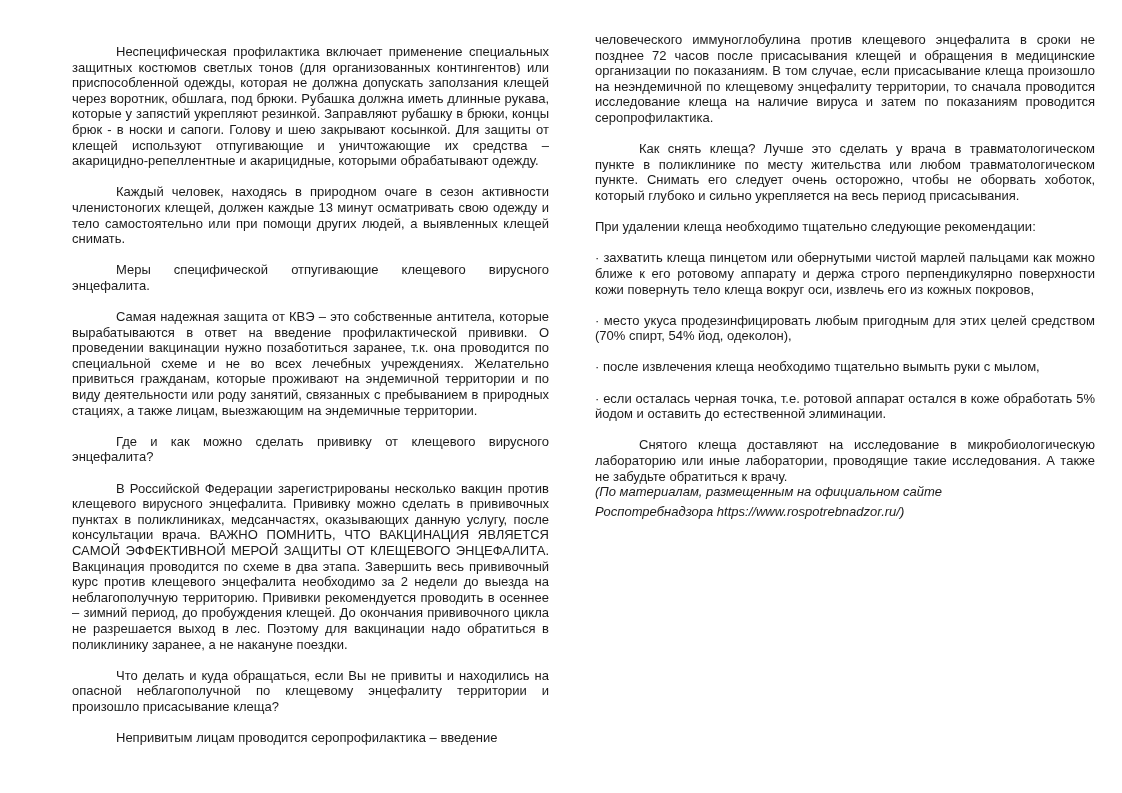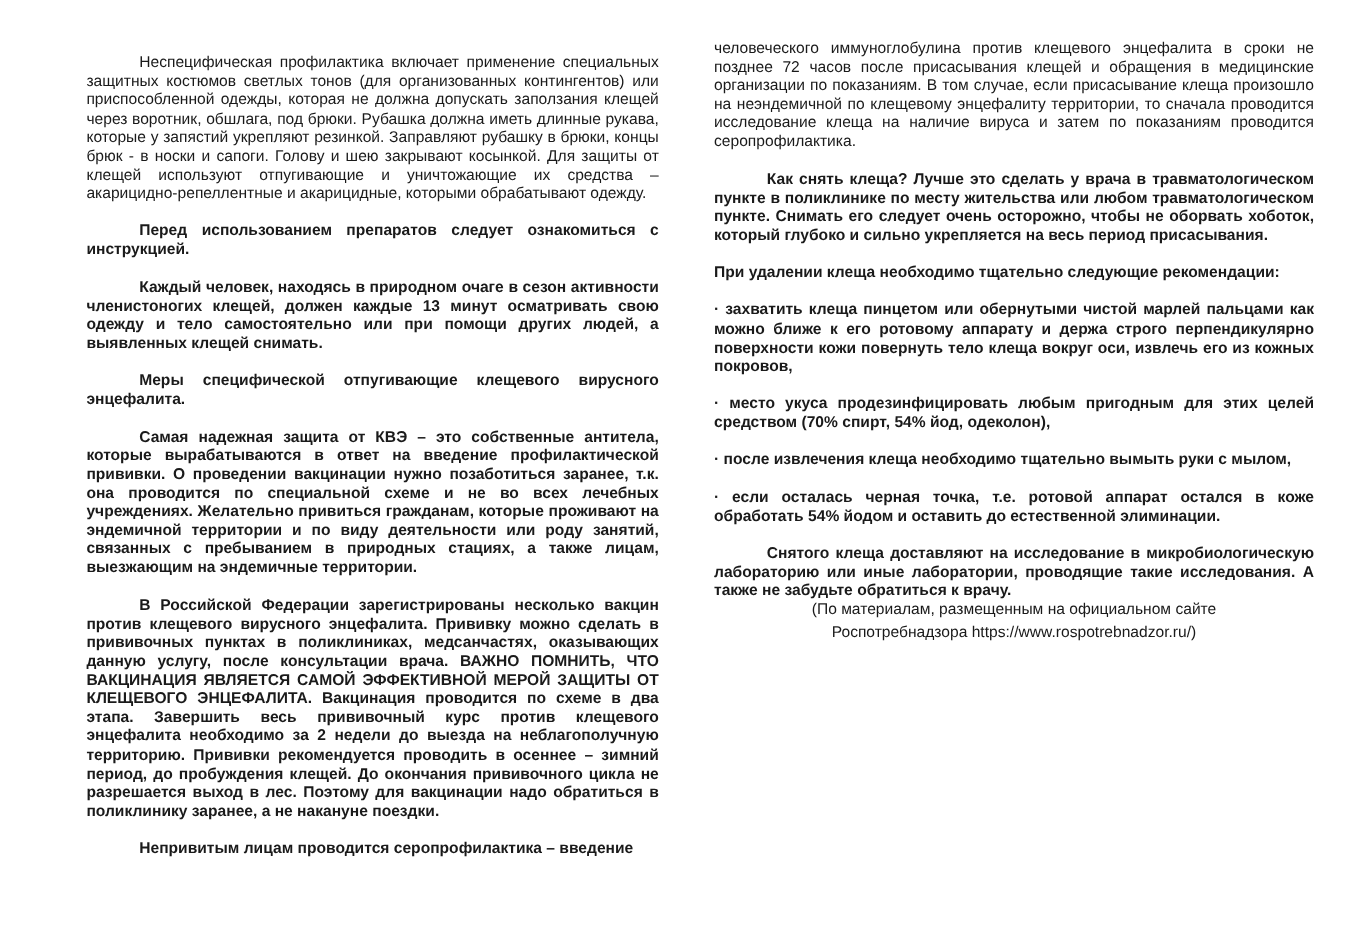--- a/index.html
+++ b/index.html
@@ -8,41 +8,42 @@
       font-family: "Liberation Sans", sans-serif;
       color: #1a1a1a;
       font-size: 13px;
       line-height: 15.6px;
     }
     .col { position: absolute; top: 0; margin-left: 11px; }
     .col-left { left: 61px; width: 477px; top: 44px; }
     .col-right { left: 584px; width: 500px; top: 32px; }
     p { margin: 0; text-align: justify; }
     .indent { text-indent: 44px; }
-    .gap { margin-top: 15.6px; font-weight: bold; }
-    .right { text-align: center; }
+    .gap { margin-top: 15.6px; }
+    .right { text-align: left; font-style: italic; }
     .src2 { margin-top: 4px; }
   </style>
 </head>
 <body>
 
 <div class="col col-left">
   <p class="indent">Неспецифическая профилактика включает применение специальных защитных костюмов светлых тонов (для организованных контингентов) или приспособленной одежды, которая не должна допускать заползания клещей через воротник, обшлага, под брюки. Рубашка должна иметь длинные рукава, которые у запястий укрепляют резинкой. Заправляют рубашку в брюки, концы брюк - в носки и сапоги. Голову и шею закрывают косынкой. Для защиты от клещей используют отпугивающие и уничтожающие их средства – акарицидно-репеллентные и акарицидные, которыми обрабатывают одежду.</p>
-  <p class="indent gap">Перед использованием препаратов следует ознакомиться с инструкцией.</p>
   <p class="indent gap">Каждый человек, находясь в природном очаге в сезон активности членистоногих клещей, должен каждые 13 минут осматривать свою одежду и тело самостоятельно или при помощи других людей, а выявленных клещей снимать.</p>
   <p class="indent gap">Меры специфической отпугивающие клещевого вирусного энцефалита.</p>
   <p class="indent gap">Самая надежная защита от КВЭ – это собственные антитела, которые вырабатываются в ответ на введение профилактической прививки. О проведении вакцинации нужно позаботиться заранее, т.к. она проводится по специальной схеме и не во всех лечебных учреждениях. Желательно привиться гражданам, которые проживают на эндемичной территории и по виду деятельности или роду занятий, связанных с пребыванием в природных стациях, а также лицам, выезжающим на эндемичные территории.</p>
+  <p class="indent gap">Где и как можно сделать прививку от клещевого вирусного энцефалита?</p>
   <p class="indent gap">В Российской Федерации зарегистрированы несколько вакцин против клещевого вирусного энцефалита. Прививку можно сделать в прививочных пунктах в поликлиниках, медсанчастях, оказывающих данную услугу, после консультации врача. ВАЖНО ПОМНИТЬ, ЧТО ВАКЦИНАЦИЯ ЯВЛЯЕТСЯ САМОЙ ЭФФЕКТИВНОЙ МЕРОЙ ЗАЩИТЫ ОТ КЛЕЩЕВОГО ЭНЦЕФАЛИТА. Вакцинация проводится по схеме в два этапа. Завершить весь прививочный курс против клещевого энцефалита необходимо за 2 недели до выезда на неблагополучную территорию. Прививки рекомендуется проводить в осеннее – зимний период, до пробуждения клещей. До окончания прививочного цикла не разрешается выход в лес. Поэтому для вакцинации надо обратиться в поликлинику заранее, а не накануне поездки.</p>
+  <p class="indent gap">Что делать и куда обращаться, если Вы не привиты и находились на опасной неблагополучной по клещевому энцефалиту территории и произошло присасывание клеща?</p>
   <p class="indent gap">Непривитым лицам проводится серопрофилактика – введение</p>
 </div>
 
 <div class="col col-right">
   <p>человеческого иммуноглобулина против клещевого энцефалита в сроки не позднее 72 часов после присасывания клещей и обращения в медицинские организации по показаниям. В том случае, если присасывание клеща произошло на неэндемичной по клещевому энцефалиту территории, то сначала проводится исследование клеща на наличие вируса и затем по показаниям проводится серопрофилактика.</p>
   <p class="indent gap">Как снять клеща? Лучше это сделать у врача в травматологическом пункте в поликлинике по месту жительства или любом травматологическом пункте. Снимать его следует очень осторожно, чтобы не оборвать хоботок, который глубоко и сильно укрепляется на весь период присасывания.</p>
   <p class="gap">При удалении клеща необходимо тщательно следующие рекомендации:</p>
   <p class="gap">· захватить клеща пинцетом или обернутыми чистой марлей пальцами как можно ближе к его ротовому аппарату и держа строго перпендикулярно поверхности кожи повернуть тело клеща вокруг оси, извлечь его из кожных покровов,</p>
   <p class="gap">· место укуса продезинфицировать любым пригодным для этих целей средством (70% спирт, 54% йод, одеколон),</p>
   <p class="gap">· после извлечения клеща необходимо тщательно вымыть руки с мылом,</p>
-  <p class="gap">· если осталась черная точка, т.е. ротовой аппарат остался в коже обработать 54% йодом и оставить до естественной элиминации.</p>
+  <p class="gap">· если осталась черная точка, т.е. ротовой аппарат остался в коже обработать 5% йодом и оставить до естественной элиминации.</p>
   <p class="indent gap">Снятого клеща доставляют на исследование в микробиологическую лабораторию или иные лаборатории, проводящие такие исследования. А также не забудьте обратиться к врачу.</p>
   <p class="right">(По материалам, размещенным на официальном сайте</p>
   <p class="right src2">Роспотребнадзора https://www.rospotrebnadzor.ru/)</p>
 </div>
 
 </body></html>

